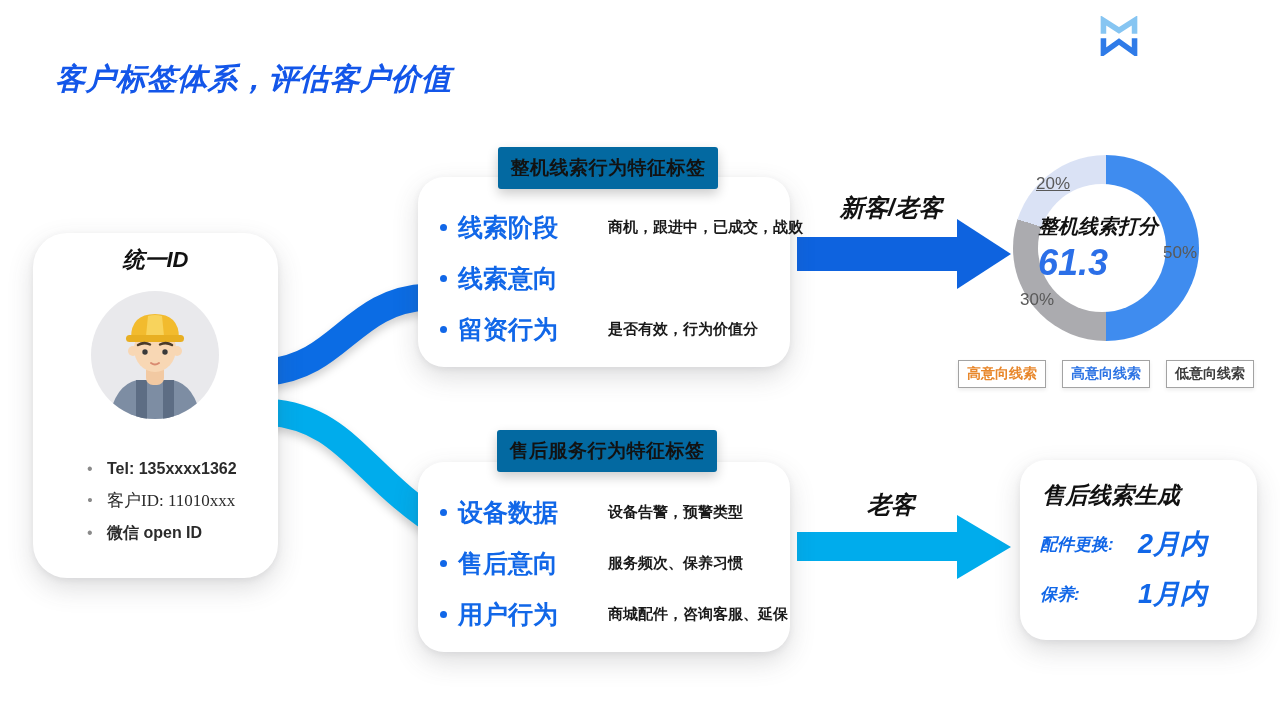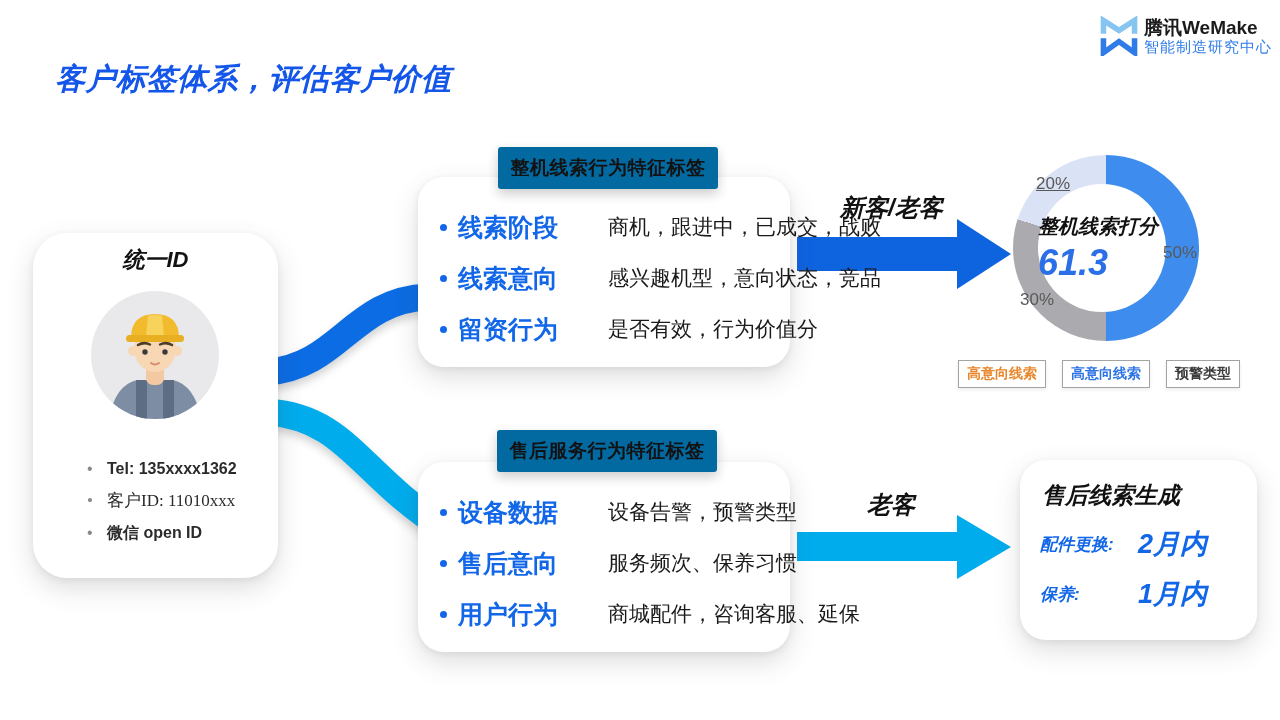--- a/index.html
+++ b/index.html
@@ -54,21 +54,21 @@
     box-shadow: 0 5px 12px rgba(0,0,0,0.20); border-radius: 3px;
     display: flex; align-items: center; justify-content: center;
     font-size: 19px; font-weight: bold; color: #121212; letter-spacing: 0.5px;
   }
   .machine-badge { left: 498px; top: 147px; }
   .aftersales-badge { left: 497px; top: 430px; }
   .tag-row { position: absolute; left: 22px; display: flex; align-items: center; height: 36px; }
   .tag-row .dot { width: 7px; height: 7px; border-radius: 50%; background: var(--label-blue, #1167e8); margin-right: 11px; flex: 0 0 auto; }
   .tag-label { width: 150px; font-size: 25px; font-weight: bold; 
     color: var(--label-blue, #1167e8); white-space: nowrap; }
-  .tag-desc { font-size: 21px; font-weight: normal; color: #1a1a1a; white-space: nowrap; }
+  .tag-desc { font-size: 15px; font-weight: bold; color: #1a1a1a; white-space: nowrap; }
   .row-1 { top: 32px; } .row-2 { top: 83px; } .row-3 { top: 134px; }
 
   
   .flow-label { position: absolute; z-index: 2; font-size: 24px; font-weight: bold; font-style: italic; color: #111; }
   .top-flow-label { left: 840px; top: 192px; }
   .bottom-flow-label { left: 867px; top: 489px; }
   .arrow-shaft { position: absolute; z-index: 1; }
   .arrow-head { position: absolute; z-index: 1; width: 0; height: 0; }
   .arrow-blue-shaft { left: 797px; top: 237px; width: 160px; height: 34px; background: var(--arrow-blue, #0e63df); }
   .arrow-blue-head { left: 957px; top: 219px; border-top: 35px solid transparent; border-bottom: 35px solid transparent;
@@ -111,24 +111,20 @@
     <span>客户标签体系，评估客户价值</span>
   </div>
 
   <div class="logo">
     <span>
       <svg width="42" height="40" viewBox="0 0 36 36">
         <polyline points="4,16 4,4 18,13 32,4 32,16" fill="none" stroke="#86c5f2" stroke-width="5" stroke-linejoin="miter"></polyline>
         <polyline points="4,20 4,33 18,23 32,33 32,20" fill="none" stroke="#2f7be8" stroke-width="5" stroke-linejoin="miter"></polyline>
       </svg>
     </span>
-    <div class="logo-text">
-      <span class="logo-brand">腾讯WeMake</span>
-      <span class="logo-sub">智能制造研究中心</span>
-    </div>
   </div>
 
   <svg class="connectors" width="1280" height="720">
     <g style="filter: drop-shadow(0 5px 4px rgba(0,0,0,0.18));">
       <path class="ribbon-blue" d="M 268 372 C 340 366 352 300 428 297"></path>
       <path class="ribbon-cyan" d="M 268 412 C 348 418 360 476 446 529"></path>
     </g>
   </svg>
 
   <div class="card profile-card">
@@ -170,21 +166,20 @@
   <div class="badge machine-badge">整机线索行为特征标签</div>
   <div class="card tag-card machine-card">
     <div class="tag-row row-1">
       <span class="dot"></span>
       <span class="tag-label">线索阶段</span>
       <span class="tag-desc">商机，跟进中，已成交，战败</span>
     </div>
     <div class="tag-row row-2">
       <span class="dot"></span>
       <span class="tag-label">线索意向</span>
-      <span class="tag-desc">感兴趣机型，意向状态，竞品</span>
     </div>
     <div class="tag-row row-3">
       <span class="dot"></span>
       <span class="tag-label">留资行为</span>
       <span class="tag-desc">是否有效，行为价值分</span>
     </div>
   </div>
 
   <div class="badge aftersales-badge">售后服务行为特征标签</div>
   <div class="card tag-card aftersales-card">
@@ -219,21 +214,21 @@
       <div class="donut-value">61.3</div>
     </div>
   </div>
   <span class="pct pct-20">20%</span>
   <span class="pct pct-50">50%</span>
   <span class="pct pct-30">30%</span>
 
   <div class="legend">
     <span class="legend-item" style="color: rgb(232, 135, 43);">高意向线索</span>
     <span class="legend-item" style="color: rgb(45, 116, 228);">高意向线索</span>
-    <span class="legend-item" style="color: rgb(61, 61, 61);">预警类型</span>
+    <span class="legend-item" style="color: rgb(61, 61, 61);">低意向线索</span>
   </div>
 
   <div class="card result-card">
     <div class="result-title">售后线索生成</div>
     <div class="result-row result-row-1">
       <span class="result-label">配件更换:</span>
       <span class="result-value">2月内</span>
     </div>
     <div class="result-row result-row-2">
       <span class="result-label">保养:</span>

